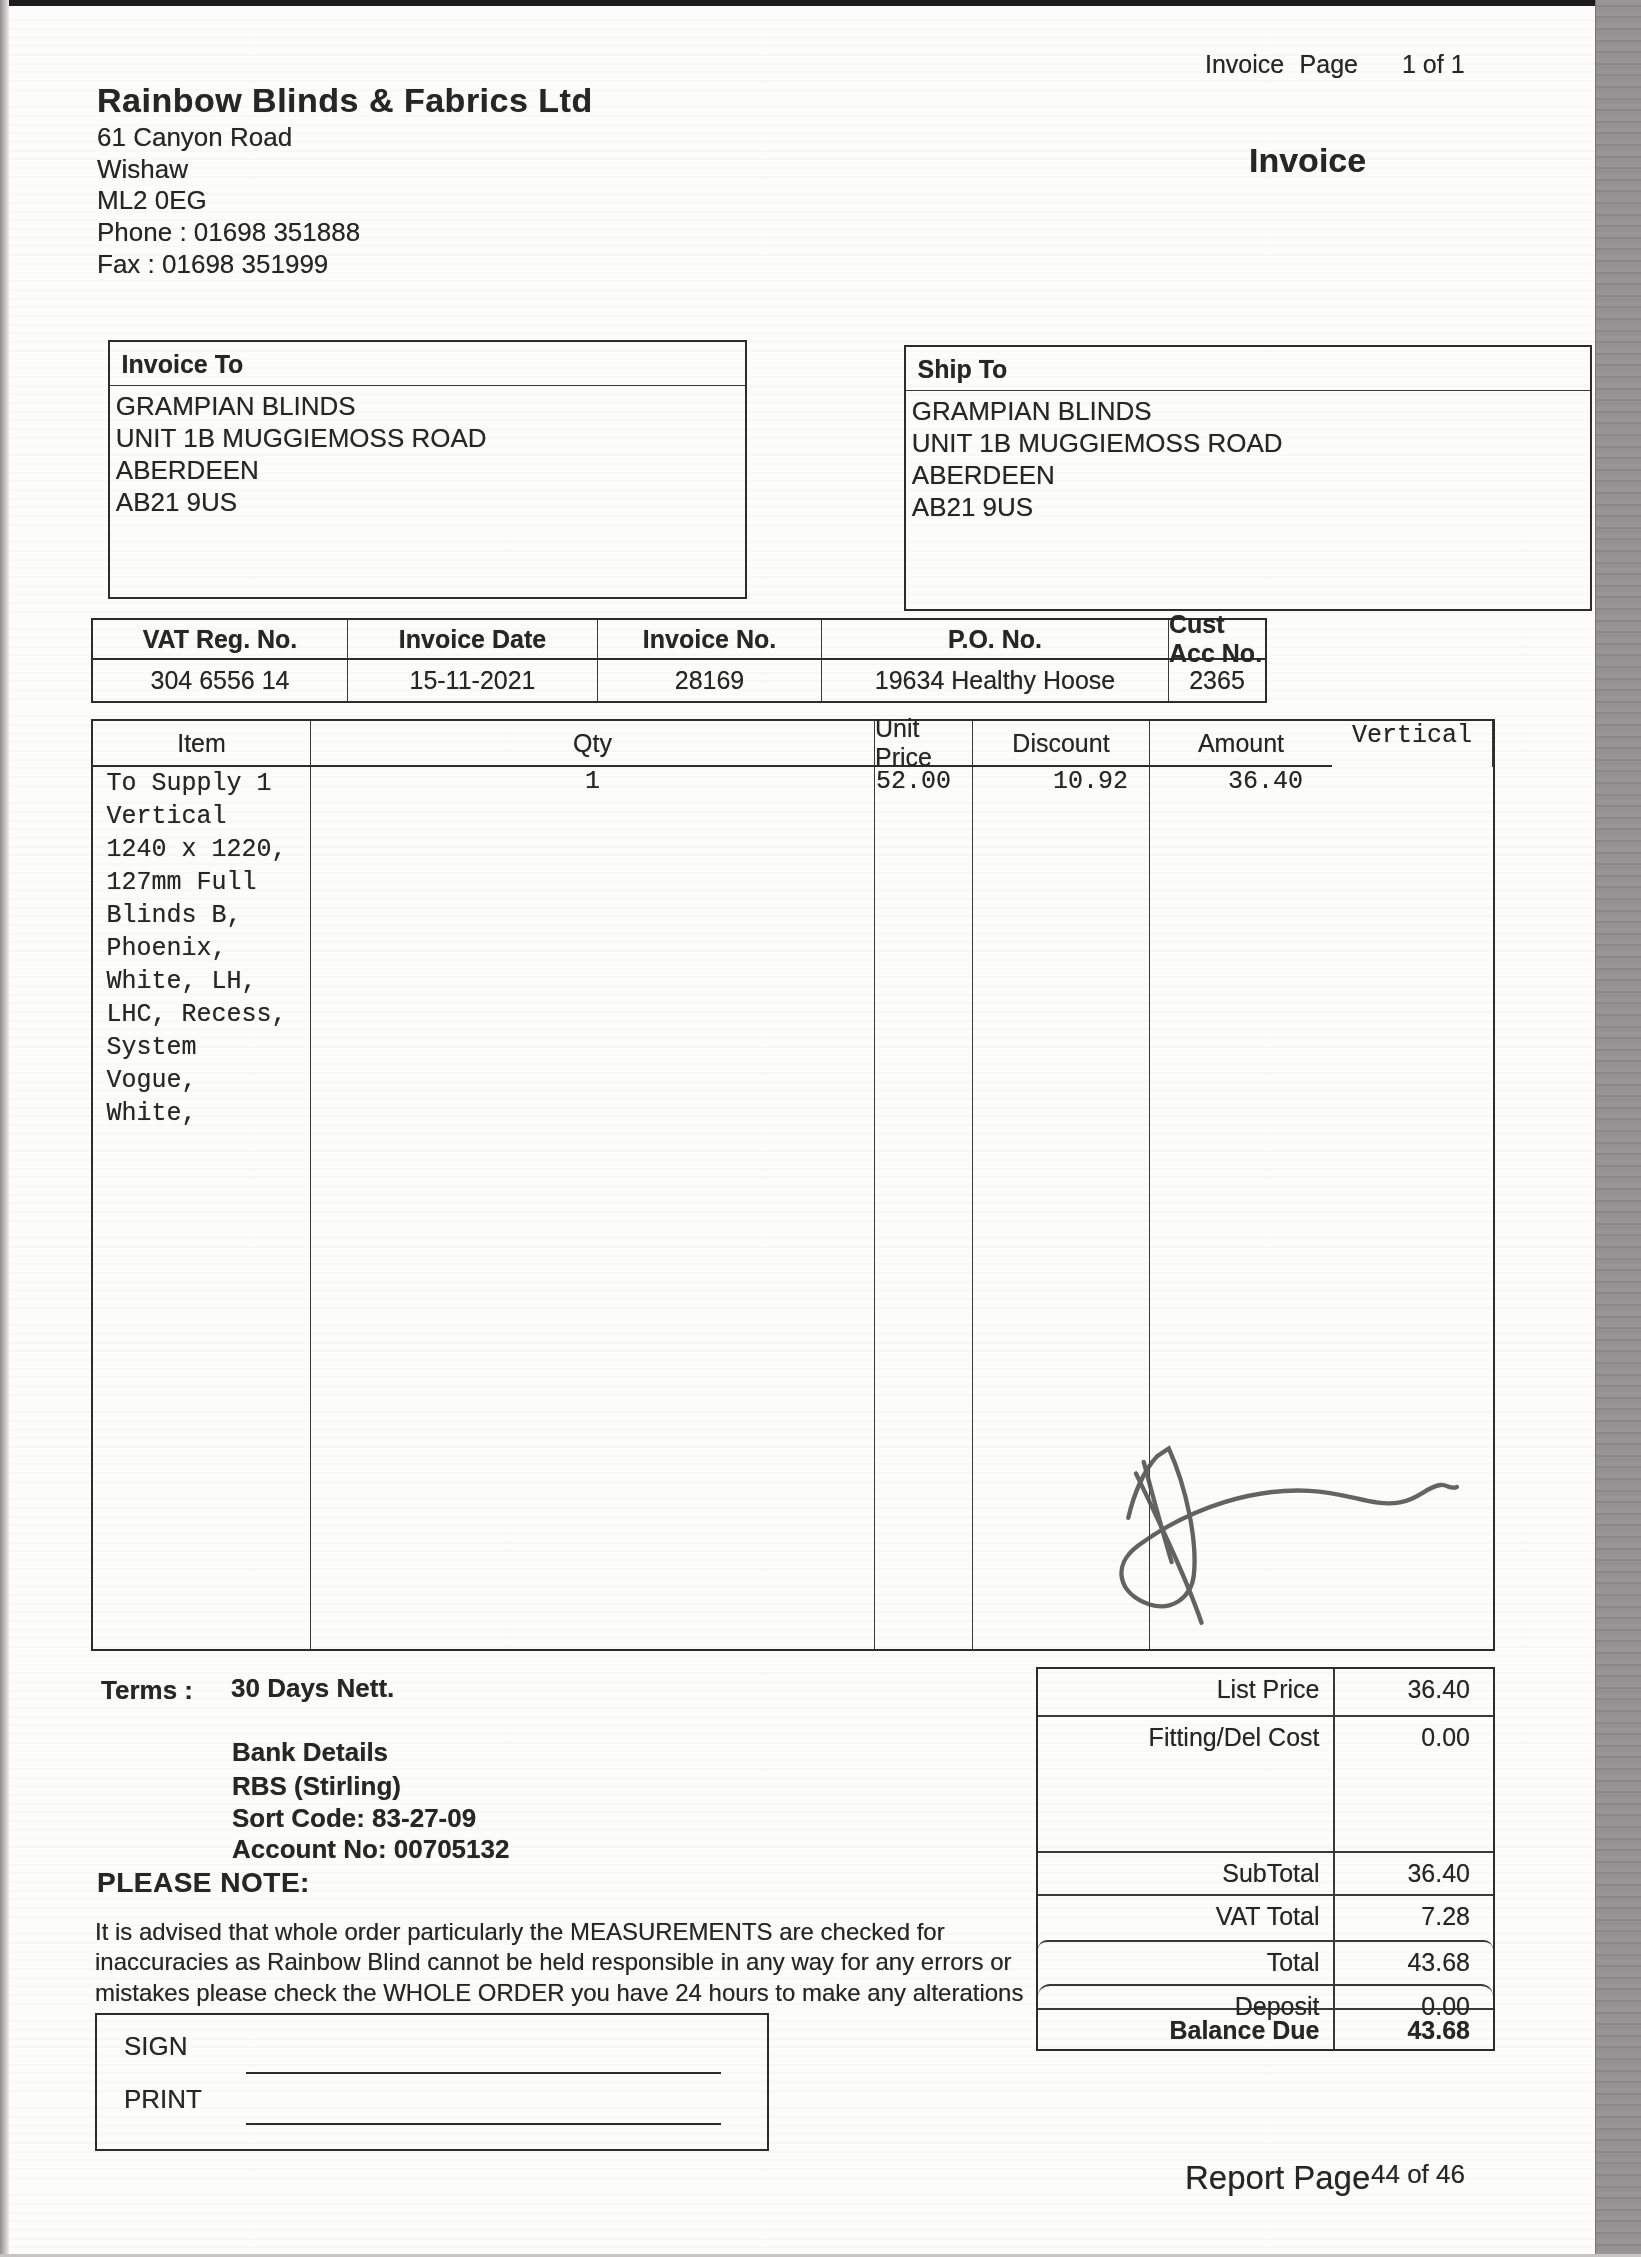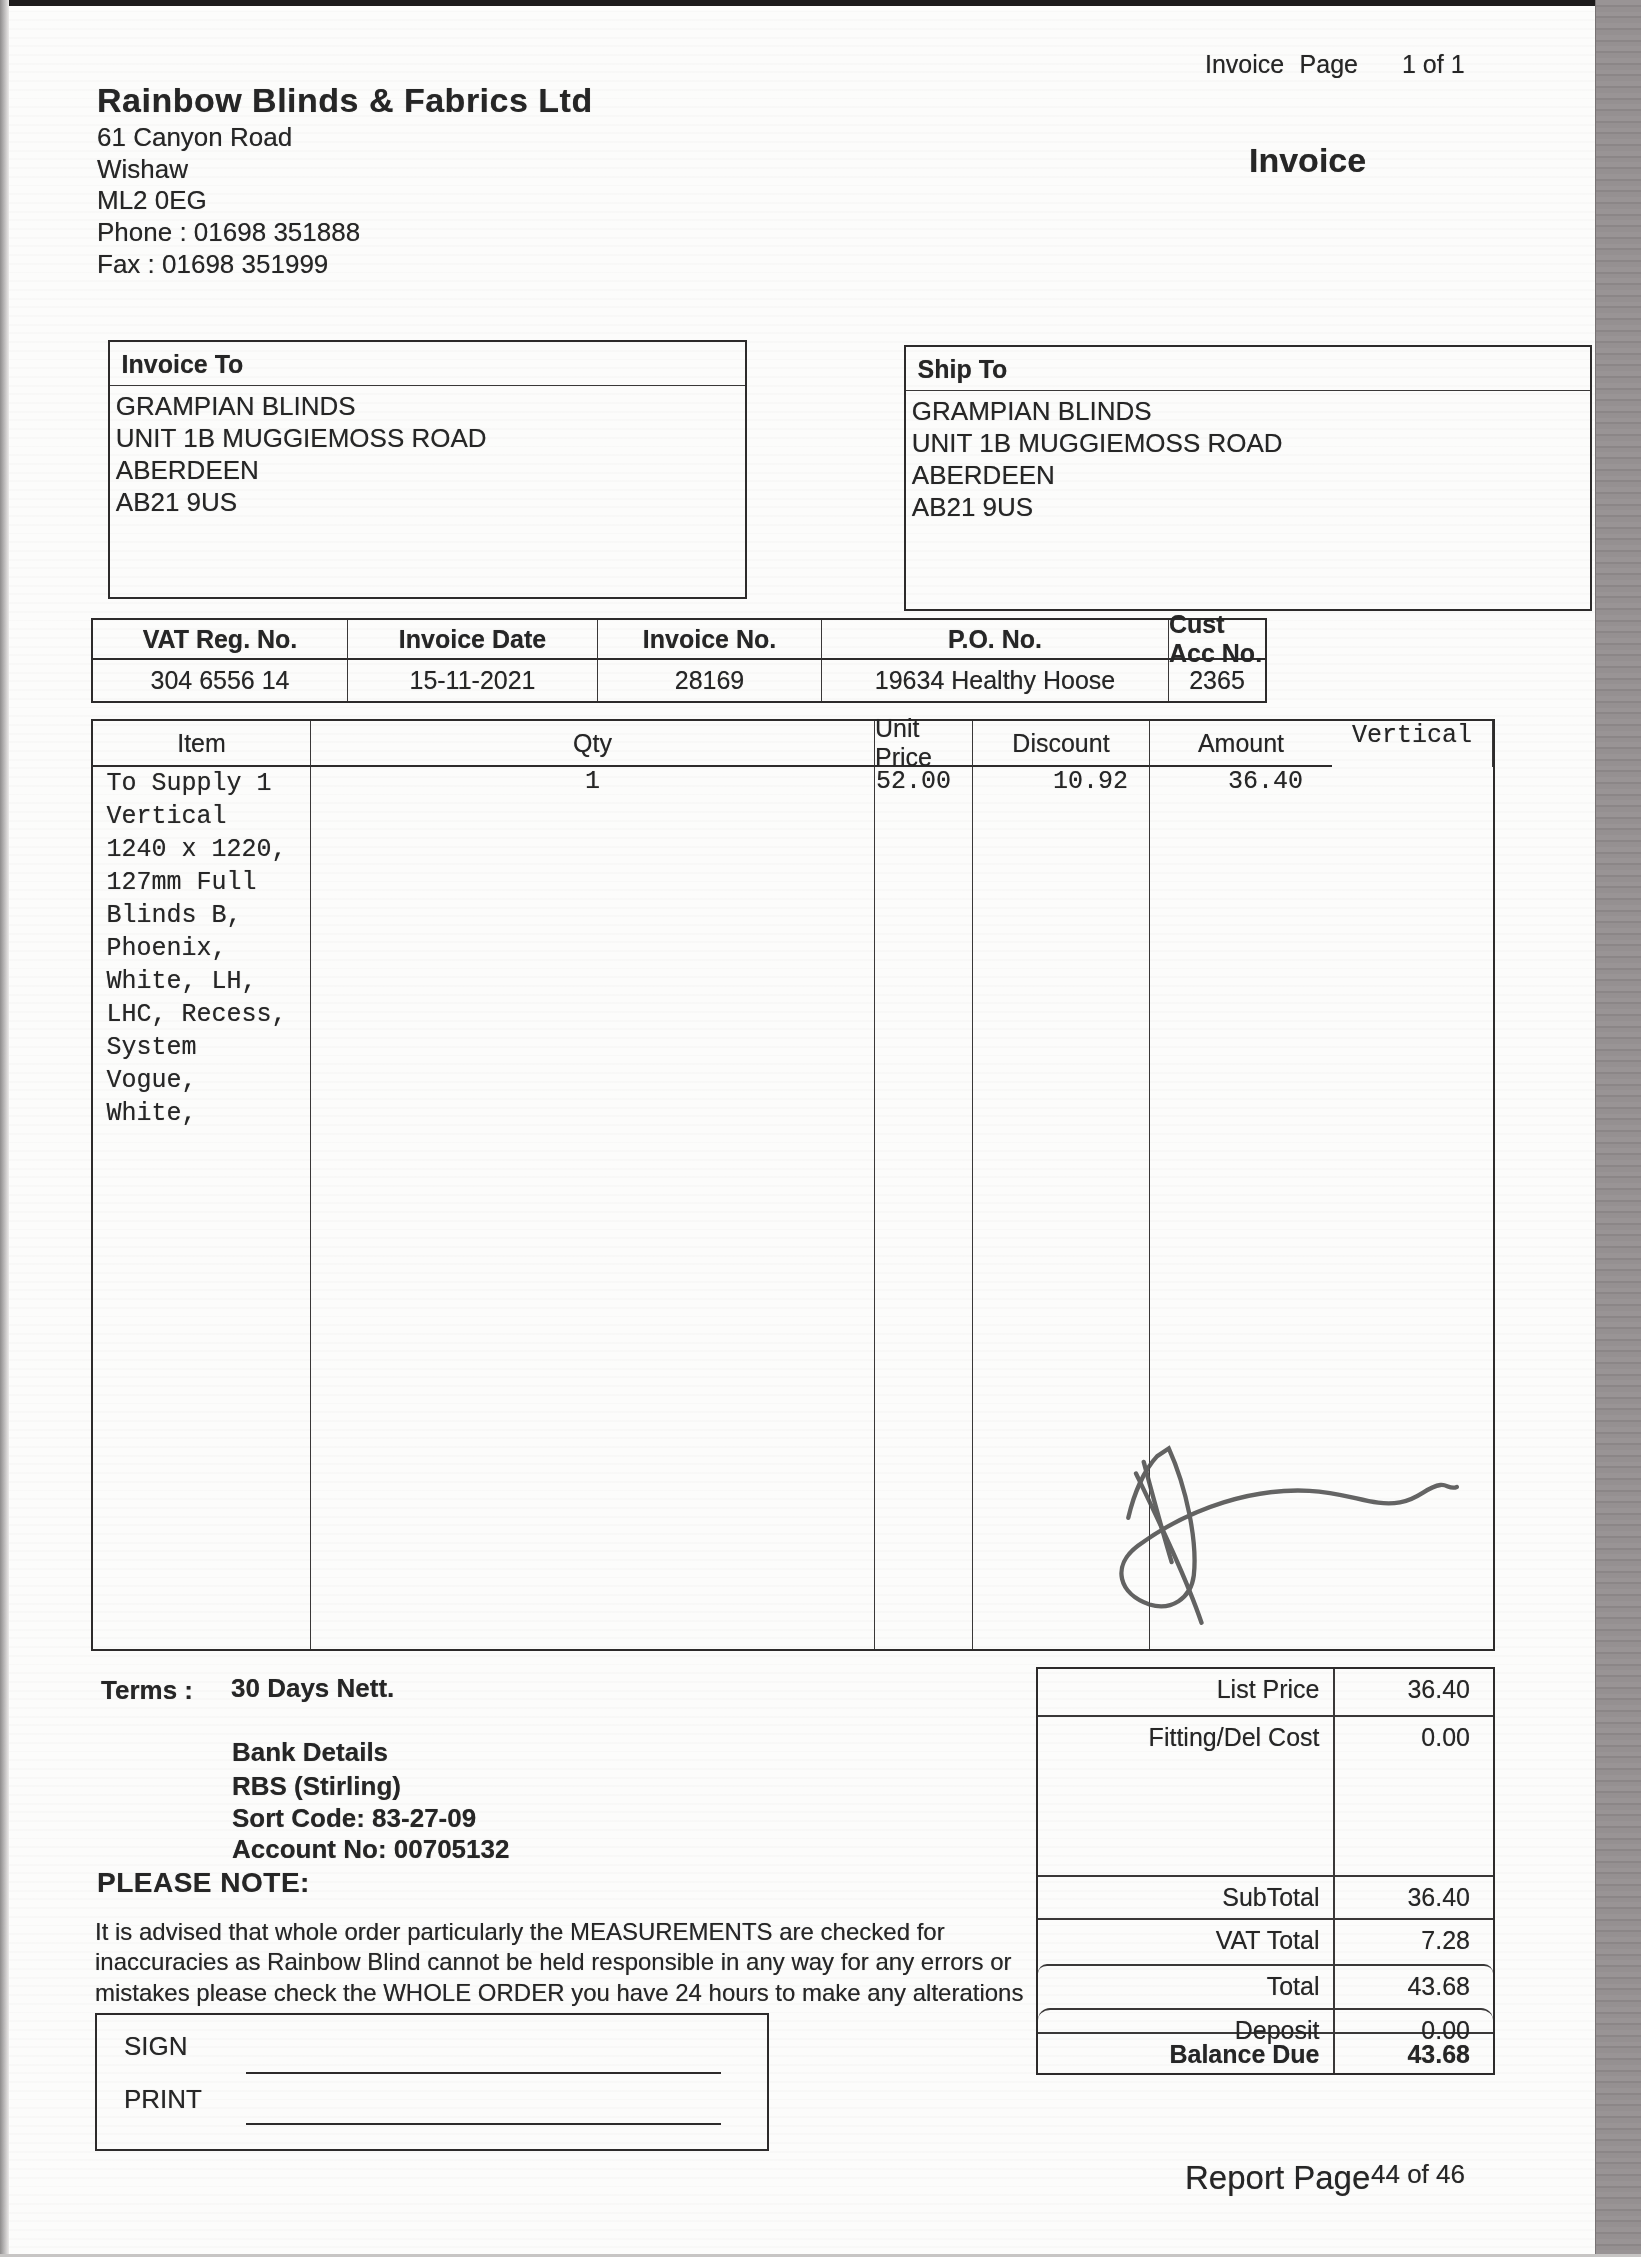--- a/index.html
+++ b/index.html
@@ -76,21 +76,21 @@
   
   .note-title { left:97px; top:1867px; font-size:28px; font-weight:bold; letter-spacing:0.5px; }
   .note-line { left:95px; font-size:24px; }
 
   
   .totals-box { left:1036px; top:1667px; width:459px; border:2.9px solid #2d2b2b; }
   .tot-row { display:flex; border-top:2.4px solid #3a3838; }
   .tot-row:first-child { border-top:none; }
   .tot-label { width:297px; border-right:2.4px solid #3a3838; text-align:right; padding:5.8px 13.5px 0 0; font-size:25px; }
   .tot-value { flex:1; text-align:right; padding:5.8px 23px 0 0; font-size:25px; }
-  .h48 { height:46px; } .h141 { height:160px; } .h45 { height:43px; } .h48b { height:46px; }
+  .h48 { height:46px; } .h141 { height:136px; } .h45 { height:43px; } .h48b { height:46px; }
   .h46 { height:44px;border-radius:9px; } .h43 { height:24px;border-radius:15px; } .h42 { height:41px; }
 
   
   .sign-box { left:95px; top:2013px; width:674px; height:138px; border:2.9px solid #2d2b2b; }
   .sign-label { left:124px; top:2031px; font-size:26px; }
   .print-label { left:124px; top:2084px; font-size:26px; }
   .sig-line { position:absolute; height:1.9px; background:#2d2b2b; }
   .line1 { left:246px; top:2072px; width:475px; }
   .line2 { left:246px; top:2123px; width:475px; }
 

